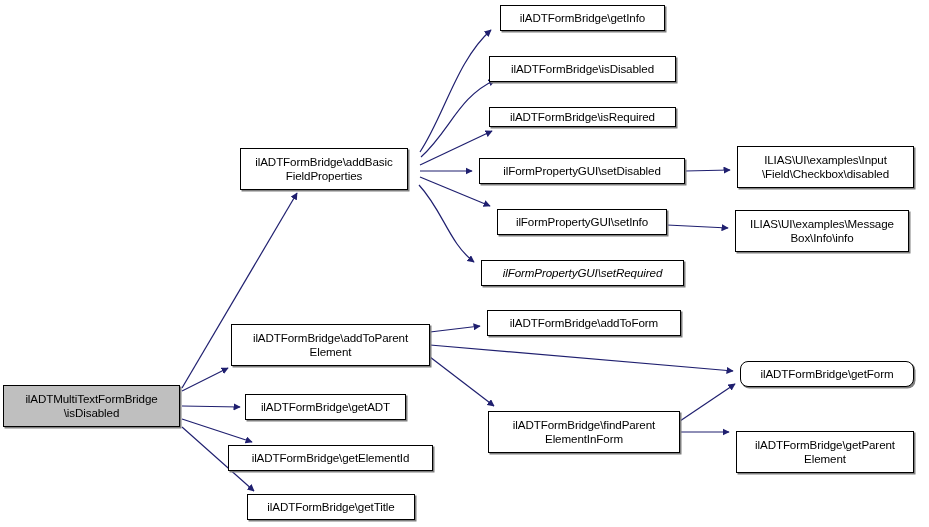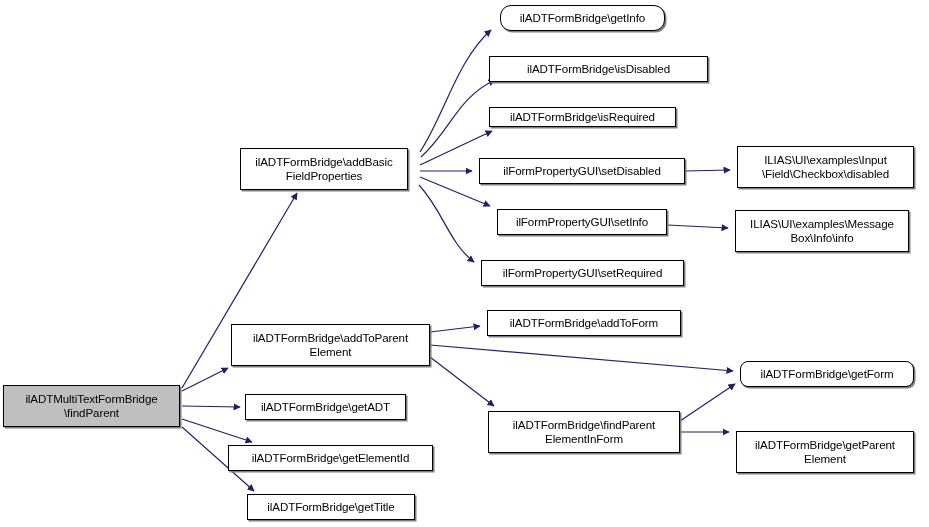--- a/index.html
+++ b/index.html
@@ -75,29 +75,29 @@
         <path d="M 667,225 L 728,228" fill="none" stroke="#1f1f6f" stroke-width="1.2" marker-end="url(#arrow)"></path>
         <path d="M 430,332 L 480,326" fill="none" stroke="#1f1f6f" stroke-width="1.2" marker-end="url(#arrow)"></path>
         <path d="M 430,345 L 733,371" fill="none" stroke="#1f1f6f" stroke-width="1.2" marker-end="url(#arrow)"></path>
         <path d="M 430,357 L 494,406" fill="none" stroke="#1f1f6f" stroke-width="1.2" marker-end="url(#arrow)"></path>
         <path d="M 680,421 L 735,384" fill="none" stroke="#1f1f6f" stroke-width="1.2" marker-end="url(#arrow)"></path>
         <path d="M 680,432 L 729,432" fill="none" stroke="#1f1f6f" stroke-width="1.2" marker-end="url(#arrow)"></path>
       </g>
   </svg>
   <div id="nodes">
       <div class="node root" style="left: 3px; top: 385px; width: 177px; height: 42px;"><span>ilADTMultiTextFormBridge
-\findParent</span></div>
+\isDisabled</span></div>
       <div class="node" style="left: 240px; top: 148px; width: 168px; height: 42px;"><span>ilADTFormBridge\addBasic
 FieldProperties</span></div>
-      <div class="node" style="left: 500px; top: 5px; width: 165px; height: 26px; border-radius: 11px;"><span>ilADTFormBridge\getInfo</span></div>
-      <div class="node" style="left: 489px; top: 56px; width: 219px; height: 26px; align-items: center;"><span>ilADTFormBridge\isDisabled</span></div>
+      <div class="node" style="left: 500px; top: 5px; width: 165px; height: 26px;"><span>ilADTFormBridge\getInfo</span></div>
+      <div class="node" style="left: 489px; top: 56px; width: 187px; height: 26px; align-items: center;"><span>ilADTFormBridge\isDisabled</span></div>
       <div class="node" style="left: 489px; top: 107px; width: 187px; height: 20px;"><span>ilADTFormBridge\isRequired</span></div>
       <div class="node" style="left: 479px; top: 158px; width: 206px; height: 26px;"><span>ilFormPropertyGUI\setDisabled</span></div>
       <div class="node" style="left: 497px; top: 209px; width: 170px; height: 26px;"><span>ilFormPropertyGUI\setInfo</span></div>
-      <div class="node" style="left: 481px; top: 260px; width: 203px; height: 26px;"><span>ilFormPropertyGUI\setRequired</span></div>
+      <div class="node" style="left: 481px; top: 260px; width: 203px; height: 26px; font-style: italic;"><span>ilFormPropertyGUI\setRequired</span></div>
       <div class="node" style="left: 737px; top: 146px; width: 177px; height: 42px;"><span>ILIAS\UI\examples\Input
 \Field\Checkbox\disabled</span></div>
       <div class="node" style="left: 735px; top: 210px; width: 174px; height: 42px;"><span>ILIAS\UI\examples\Message
 Box\Info\info</span></div>
       <div class="node" style="left: 231px; top: 324px; width: 199px; height: 42px;"><span>ilADTFormBridge\addToParent
 Element</span></div>
       <div class="node" style="left: 487px; top: 310px; width: 194px; height: 26px;"><span>ilADTFormBridge\addToForm</span></div>
       <div class="node" style="left: 740px; top: 361px; width: 174px; height: 26px; border-radius: 8px;"><span>ilADTFormBridge\getForm</span></div>
       <div class="node" style="left: 245px; top: 394px; width: 161px; height: 26px;"><span>ilADTFormBridge\getADT</span></div>
       <div class="node" style="left: 228px; top: 445px; width: 205px; height: 26px;"><span>ilADTFormBridge\getElementId</span></div>

